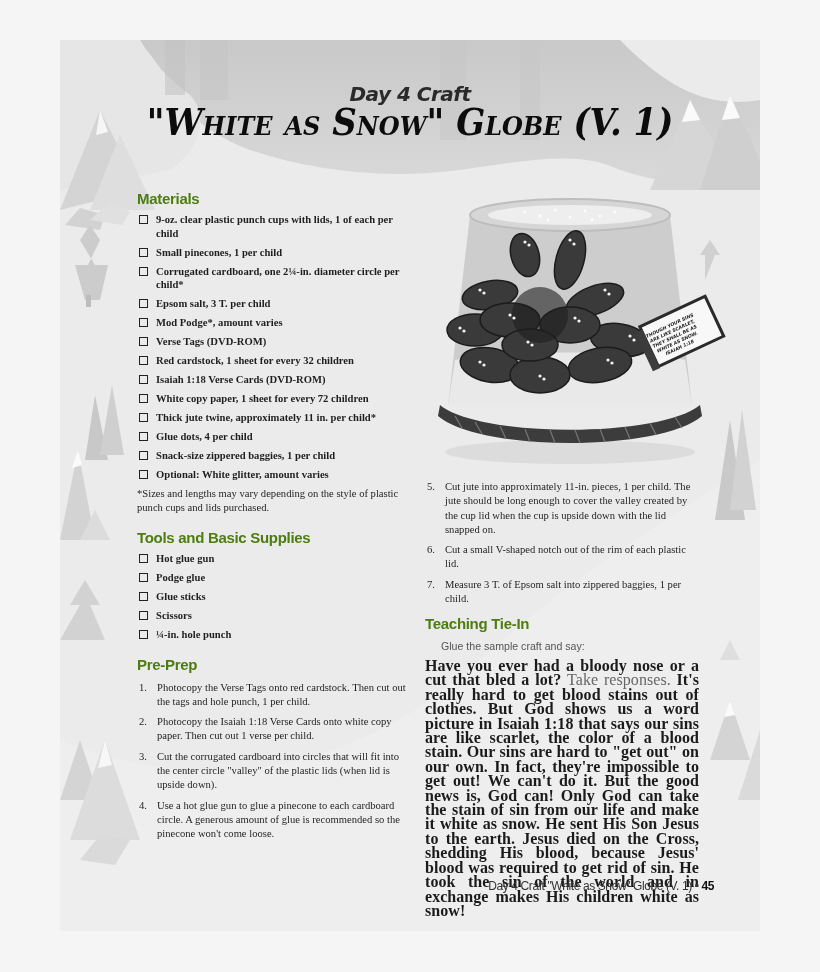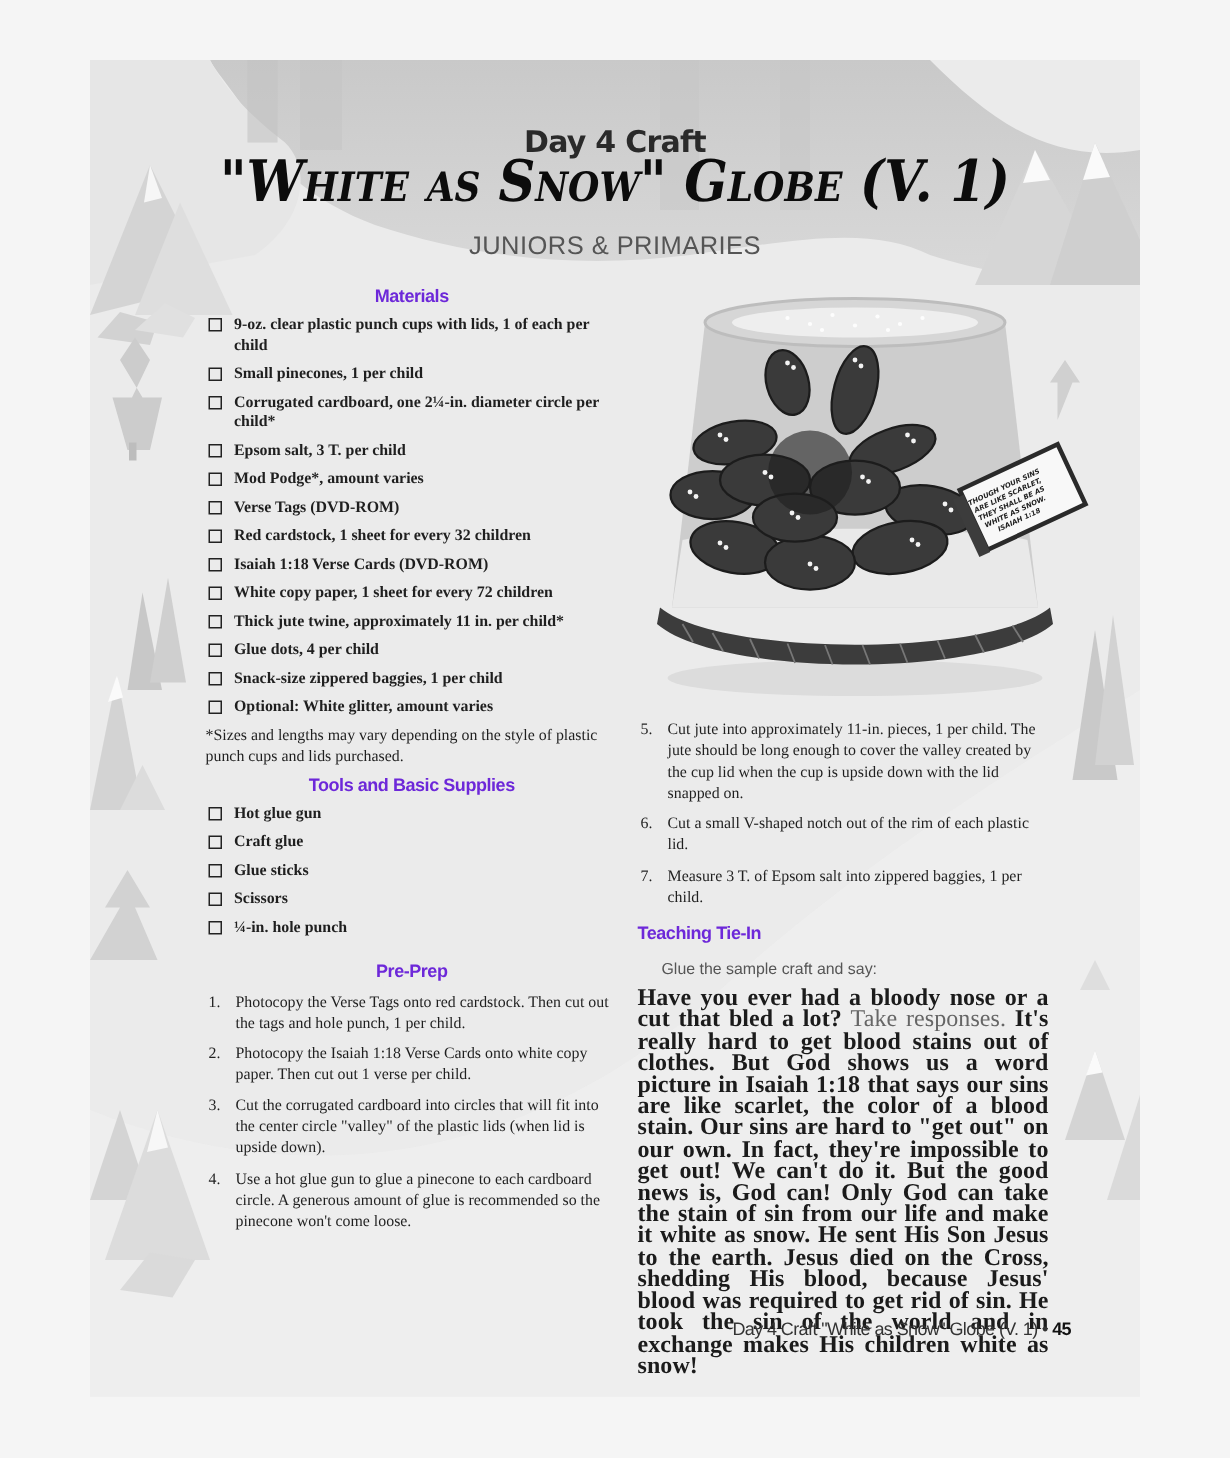--- a/index.html
+++ b/index.html
@@ -18,21 +18,21 @@
       background: #ececec;
       overflow: hidden;
     }
     .bg-layer { position: absolute; left: 0; top: 0; width: 700px; height: 891px; }
     .content { position: absolute; left: 0; top: 0; width: 700px; height: 891px; }
 
     .hdr-kicker {
       position: absolute; left: 0; width: 700px; top: 42px;
       text-align: center;
       font-family: "DejaVu Sans", sans-serif;
-      font-weight: bold; 
+      font-weight: bold; font-style: italic;
       font-size: 20px; color: #2a2a2a; letter-spacing: -0.5px;
     }
     .hdr-title {
       position: absolute; left: 0; width: 700px; top: 62px;
       text-align: center;
       font-family: "DejaVu Serif", serif;
       font-weight: bold; font-style: italic;
       font-size: 34px; color: #0c0c0c;
       letter-spacing: 0px;
       font-variant: small-caps;
@@ -44,41 +44,40 @@
       font-family: "Liberation Sans", sans-serif;
       font-size: 17px; color: #555; letter-spacing: 0.3px;
     }
 
     .col-left { position: absolute; left: 77px; top: 150px; width: 275px; }
     .col-right { position: absolute; left: 365px; top: 440px; width: 272px; }
 
     h2.sec {
       margin: 0; padding: 0;
       font-family: "Liberation Sans", sans-serif;
-      font-weight: bold; font-size: 12px; color: #6d28d9;
+      font-weight: bold; font-size: 15px; color: #4d7c0f;
       letter-spacing: -0.3px;
-      text-align: center;
     }
     ul.check { list-style: none; margin: 6px 0 0 0; padding: 0; }
     ul.check li {
       position: relative; padding-left: 19px;
       font-family: "Liberation Serif", serif;
       font-size: 10.6px; line-height: 13.5px; color: #1f1f1f;
       margin-bottom: 5.5px;
       font-weight: bold;
     }
     ul.check li .box {
       position: absolute; left: 2px; top: 2px;
       width: 7px; height: 7px; border: 1.6px solid #222; background: transparent;
       box-sizing: content-box;
     }
     .note {
       font-family: "Liberation Serif", serif;
       font-size: 10.6px; line-height: 14px; color: #1f1f1f;
-      margin: 0 0 4px 0;
+      margin: 0 0 14px 0;
     }
     ol.steps { list-style: none; margin: 8px 0 0 0; padding: 0; }
     ol.steps li {
       position: relative; padding-left: 20px;
       font-family: "Liberation Serif", serif;
       font-size: 10.6px; line-height: 14.3px; color: #1f1f1f;
       margin-bottom: 6px;
     }
     ol.steps li .num { position: absolute; left: 2px; top: 0; }
 
@@ -159,21 +158,20 @@
     <polygon points="650,720 670,660 690,720" fill="#d4d4d4"></polygon>
     <polygon points="670,660 675,675 664,677" fill="#fafafa"></polygon>
     <polygon points="678,760 700,690 700,760" fill="#dadada"></polygon>
     <polygon points="660,620 670,600 680,620" fill="#dedede"></polygon>
   </svg>
 
   <div class="content">
 
     <div class="hdr-kicker">Day 4 Craft</div>
     <div class="hdr-title">"White as Snow" Globe (V. 1)</div>
-    <div class="hdr-sub">JUNIORS &amp; PRIMARIES</div>
 
     <div class="col-left">
       <h2 class="sec">Materials</h2>
       <ul class="check">
         <li><span class="box"></span><span>9-oz. clear plastic punch cups with lids, 1 of each per child</span></li>
         <li><span class="box"></span><span>Small pinecones, 1 per child</span></li>
         <li><span class="box"></span><span>Corrugated cardboard, one 2¼-in. diameter circle per child*</span></li>
         <li><span class="box"></span><span>Epsom salt, 3 T. per child</span></li>
         <li><span class="box"></span><span>Mod Podge*, amount varies</span></li>
         <li><span class="box"></span><span>Verse Tags (DVD-ROM)</span></li>
@@ -183,21 +181,21 @@
         <li><span class="box"></span><span>Thick jute twine, approximately 11 in. per child*</span></li>
         <li><span class="box"></span><span>Glue dots, 4 per child</span></li>
         <li><span class="box"></span><span>Snack-size zippered baggies, 1 per child</span></li>
         <li><span class="box"></span><span>Optional: White glitter, amount varies</span></li>
       </ul>
       <p class="note">*Sizes and lengths may vary depending on the style of plastic punch cups and lids purchased.</p>
 
       <h2 class="sec">Tools and Basic Supplies</h2>
       <ul class="check" style="margin-bottom:14px;">
         <li><span class="box"></span><span>Hot glue gun</span></li>
-        <li><span class="box"></span><span>Craft glue</span></li>
+        <li><span class="box"></span><span>Podge glue</span></li>
         <li><span class="box"></span><span>Glue sticks</span></li>
         <li><span class="box"></span><span>Scissors</span></li>
         <li><span class="box"></span><span>¼-in. hole punch</span></li>
       </ul>
 
       <h2 class="sec">Pre-Prep</h2>
       <ol class="steps">
         <li><span class="num">1.</span><span>Photocopy the Verse Tags onto red cardstock. Then cut out the tags and hole punch, 1 per child.</span></li>
         <li><span class="num">2.</span><span>Photocopy the Isaiah 1:18 Verse Cards onto white copy paper. Then cut out 1 verse per child.</span></li>
         <li><span class="num">3.</span><span>Cut the corrugated cardboard into circles that will fit into the center circle "valley" of the plastic lids (when lid is upside down).</span></li>

